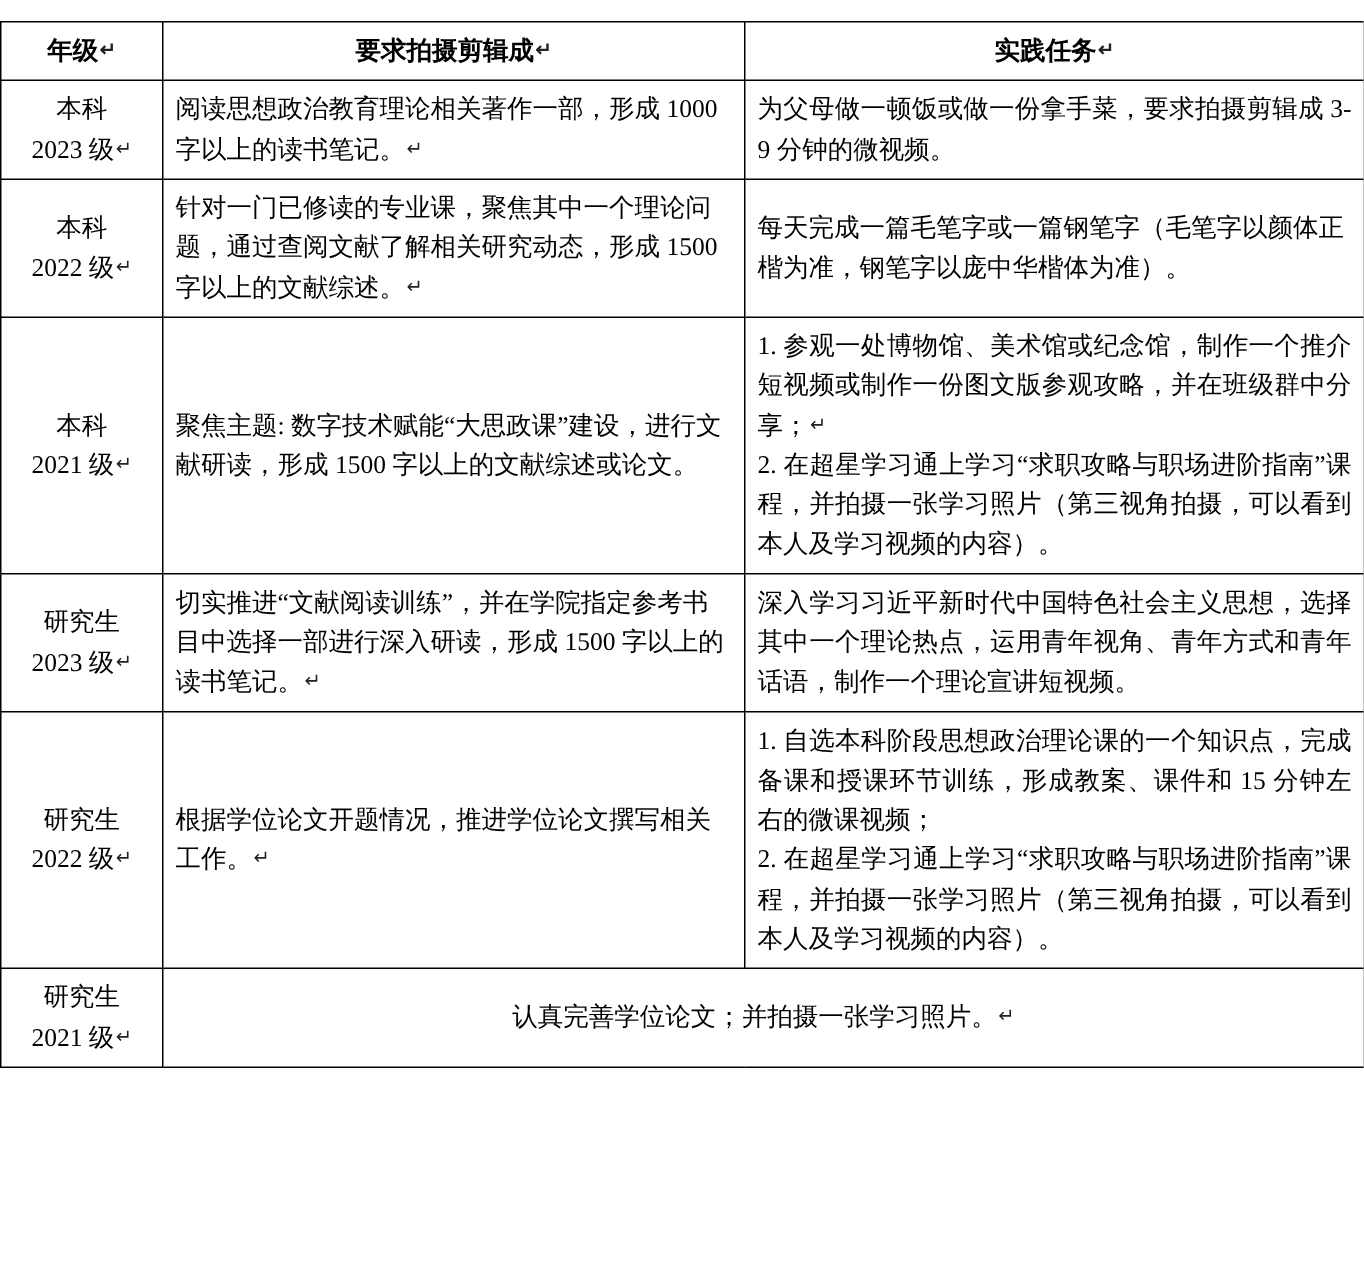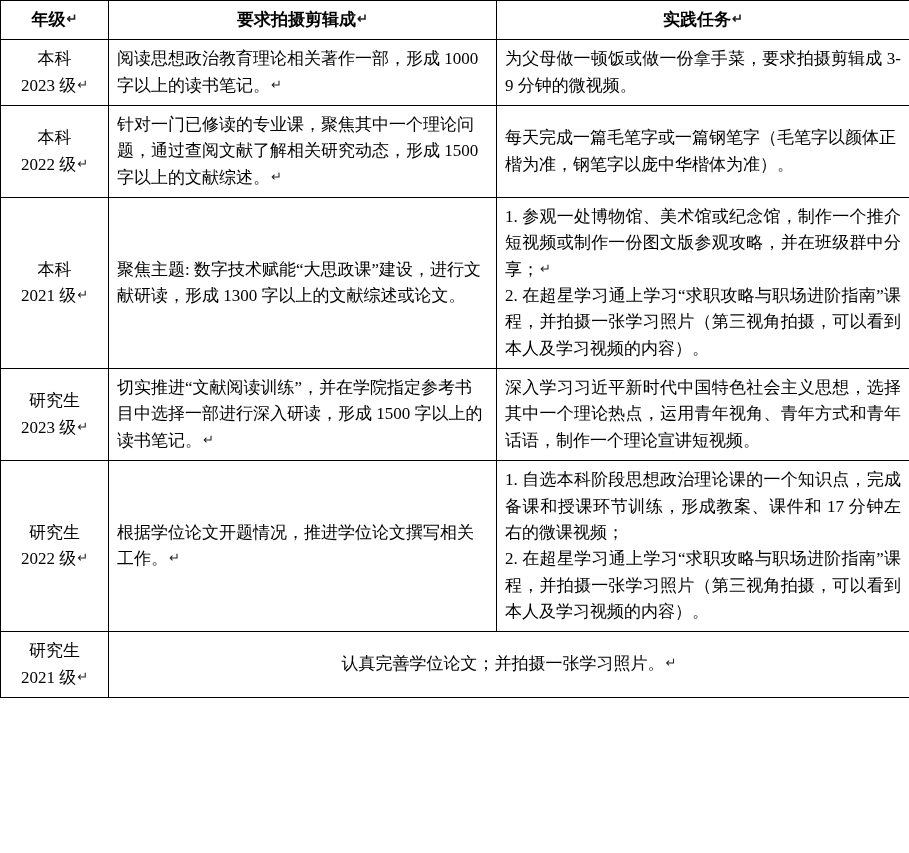--- a/index.html
+++ b/index.html
@@ -11,20 +11,21 @@
     width: 909px;
     height: 853px;
     font-family: "Liberation Serif", "DejaVu Serif", serif;
     color: #000000;
     overflow: hidden;
   }
   .doc-table {
     border-collapse: collapse;
     width: 909px;
     table-layout: fixed;
+    margin-top: 14px;
   }
   .doc-table td,
   .doc-table th {
     border: 1px solid #000000;
     vertical-align: middle;
     padding: 6px 8px;
     font-size: 17px;
     line-height: 1.55;
   }
   col.c-grade { width: 108px; }
@@ -110,21 +111,21 @@
         <span>每天完成一篇毛笔字或一篇钢笔字（毛笔字以颜体正楷为准，钢笔字以庞中华楷体为准）。</span>
       </td>
     </tr>
 
     <tr>
       <td class="grade-cell">
         <span class="line">本科</span>
         <span class="line"><span>2021 级</span><span class="pilcrow">↵</span></span>
       </td>
       <td class="cell-center">
-        <span>聚焦主题: 数字技术赋能“大思政课”建设，进行文献研读，形成 1300 字以上的文献综述或论文。</span>
+        <span>聚焦主题: 数字技术赋能“大思政课”建设，进行文献研读，形成 1500 字以上的文献综述或论文。</span>
       </td>
       <td class="cell-just">
         <span class="numline"><span>1.  参观一处博物馆、美术馆或纪念馆，制作一个推介短视频或制作一份图文版参观攻略，并在班级群中分享；</span><span class="pilcrow">↵</span></span>
         <span class="numline">2.  在超星学习通上学习“求职攻略与职场进阶指南”课程，并拍摄一张学习照片（第三视角拍摄，可以看到本人及学习视频的内容）。</span>
       </td>
     </tr>
 
     <tr>
       <td class="grade-cell">
         <span class="line">研究生</span>
@@ -140,21 +141,21 @@
 
     <tr>
       <td class="grade-cell">
         <span class="line">研究生</span>
         <span class="line"><span>2022 级</span><span class="pilcrow">↵</span></span>
       </td>
       <td class="cell-center">
         <span>根据学位论文开题情况，推进学位论文撰写相关工作。</span><span class="pilcrow">↵</span>
       </td>
       <td class="cell-just">
-        <span class="numline">1. 自选本科阶段思想政治理论课的一个知识点，完成备课和授课环节训练，形成教案、课件和 17 分钟左右的微课视频；</span>
+        <span class="numline">1. 自选本科阶段思想政治理论课的一个知识点，完成备课和授课环节训练，形成教案、课件和 15 分钟左右的微课视频；</span>
         <span class="numline">2. 在超星学习通上学习“求职攻略与职场进阶指南”课程，并拍摄一张学习照片（第三视角拍摄，可以看到本人及学习视频的内容）。</span>
       </td>
     </tr>
 
     <tr class="last-row">
       <td class="grade-cell">
         <span class="line">研究生</span>
         <span class="line"><span>2021 级</span><span class="pilcrow">↵</span></span>
       </td>
       <td colspan="2">

